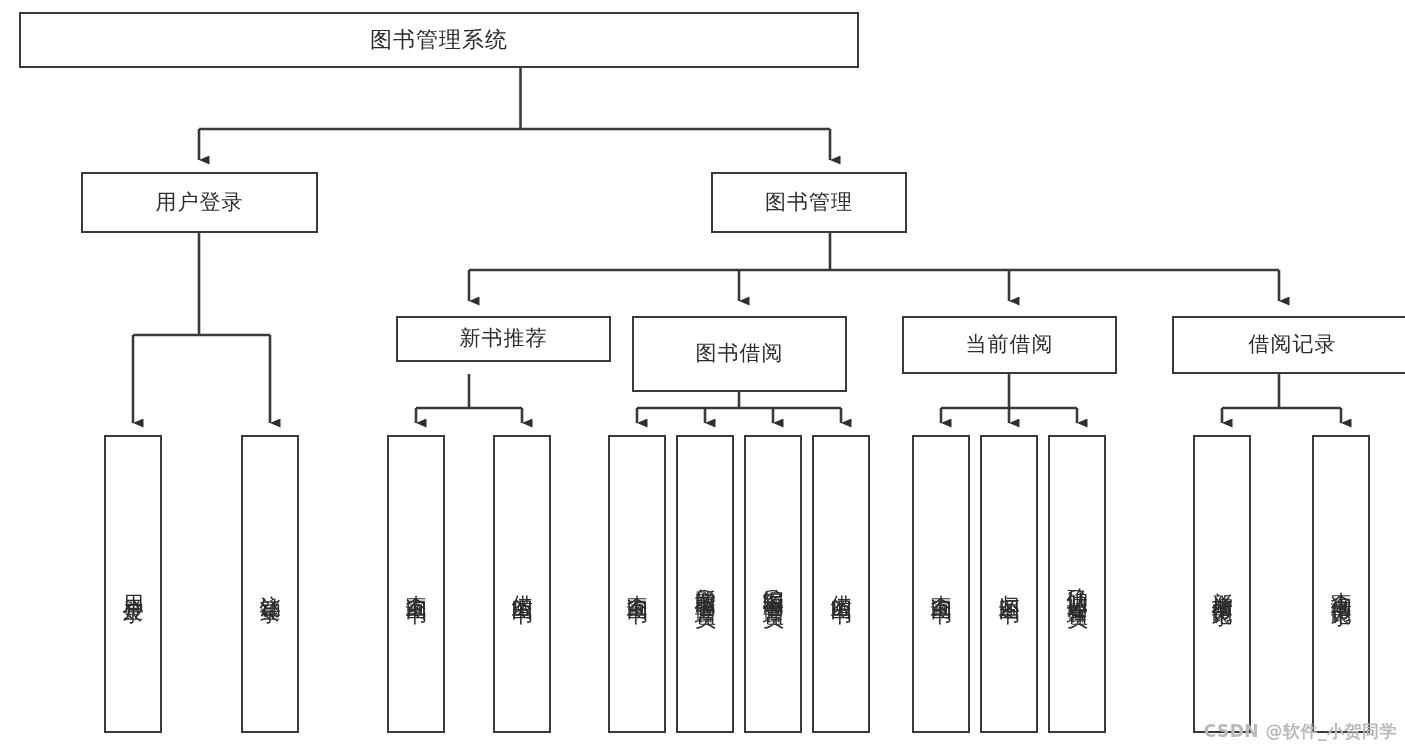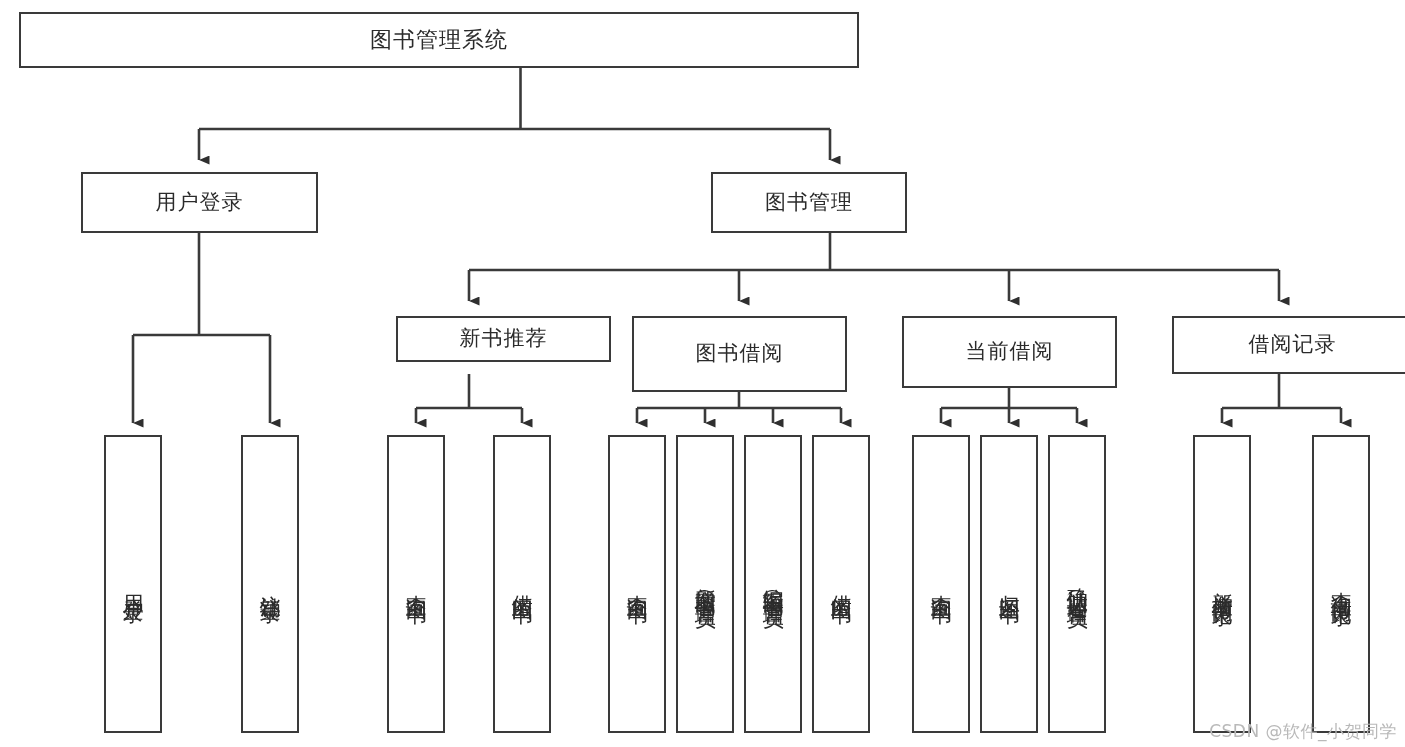--- a/index.html
+++ b/index.html
@@ -58,20 +58,21 @@
   }
   .watermark {
     position: absolute;
     right: 8px;
     bottom: 4px;
     font-size: 17px;
     color: #b9b9b9;
     letter-spacing: 0.5px;
     white-space: nowrap;
     user-select: none;
+    font-weight: bold;
   }
 </style>
 </head>
 <body>
 
 <div id="canvas">
 
   <svg id="wires" viewBox="0 0 1405 747">
     <defs>
       <marker id="arr" markerWidth="9" markerHeight="11" refX="4.5" refY="10.5" orient="auto" markerUnits="userSpaceOnUse">
@@ -132,21 +133,21 @@
   <div class="node h" style="left:711px; top:172px; width:196px; height:61px;">
     <span class="label">图书管理</span>
   </div>
 
   <div class="node h" style="left:360px; top:316px; width:215px; height:46px;margin-left:36px;">
     <span class="label">新书推荐</span>
   </div>
   <div class="node h" style="left:632px; top:316px; width:215px; height:76px;">
     <span class="label">图书借阅</span>
   </div>
-  <div class="node h" style="left:902px; top:316px; width:215px; height:72px;">
+  <div class="node h" style="left:902px; top:316px; width:215px; height:58px;">
     <span class="label">当前借阅</span>
   </div>
   <div class="node h" style="left:1172px; top:316px; width:241px; height:58px;">
     <span class="label">借阅记录</span>
   </div>
 
   <div class="node v" style="left:104px; top:435px; width:58px; height:298px;">
     <span class="label">用户登录</span>
   </div>
   <div class="node v" style="left:241px; top:435px; width:58px; height:298px;">

